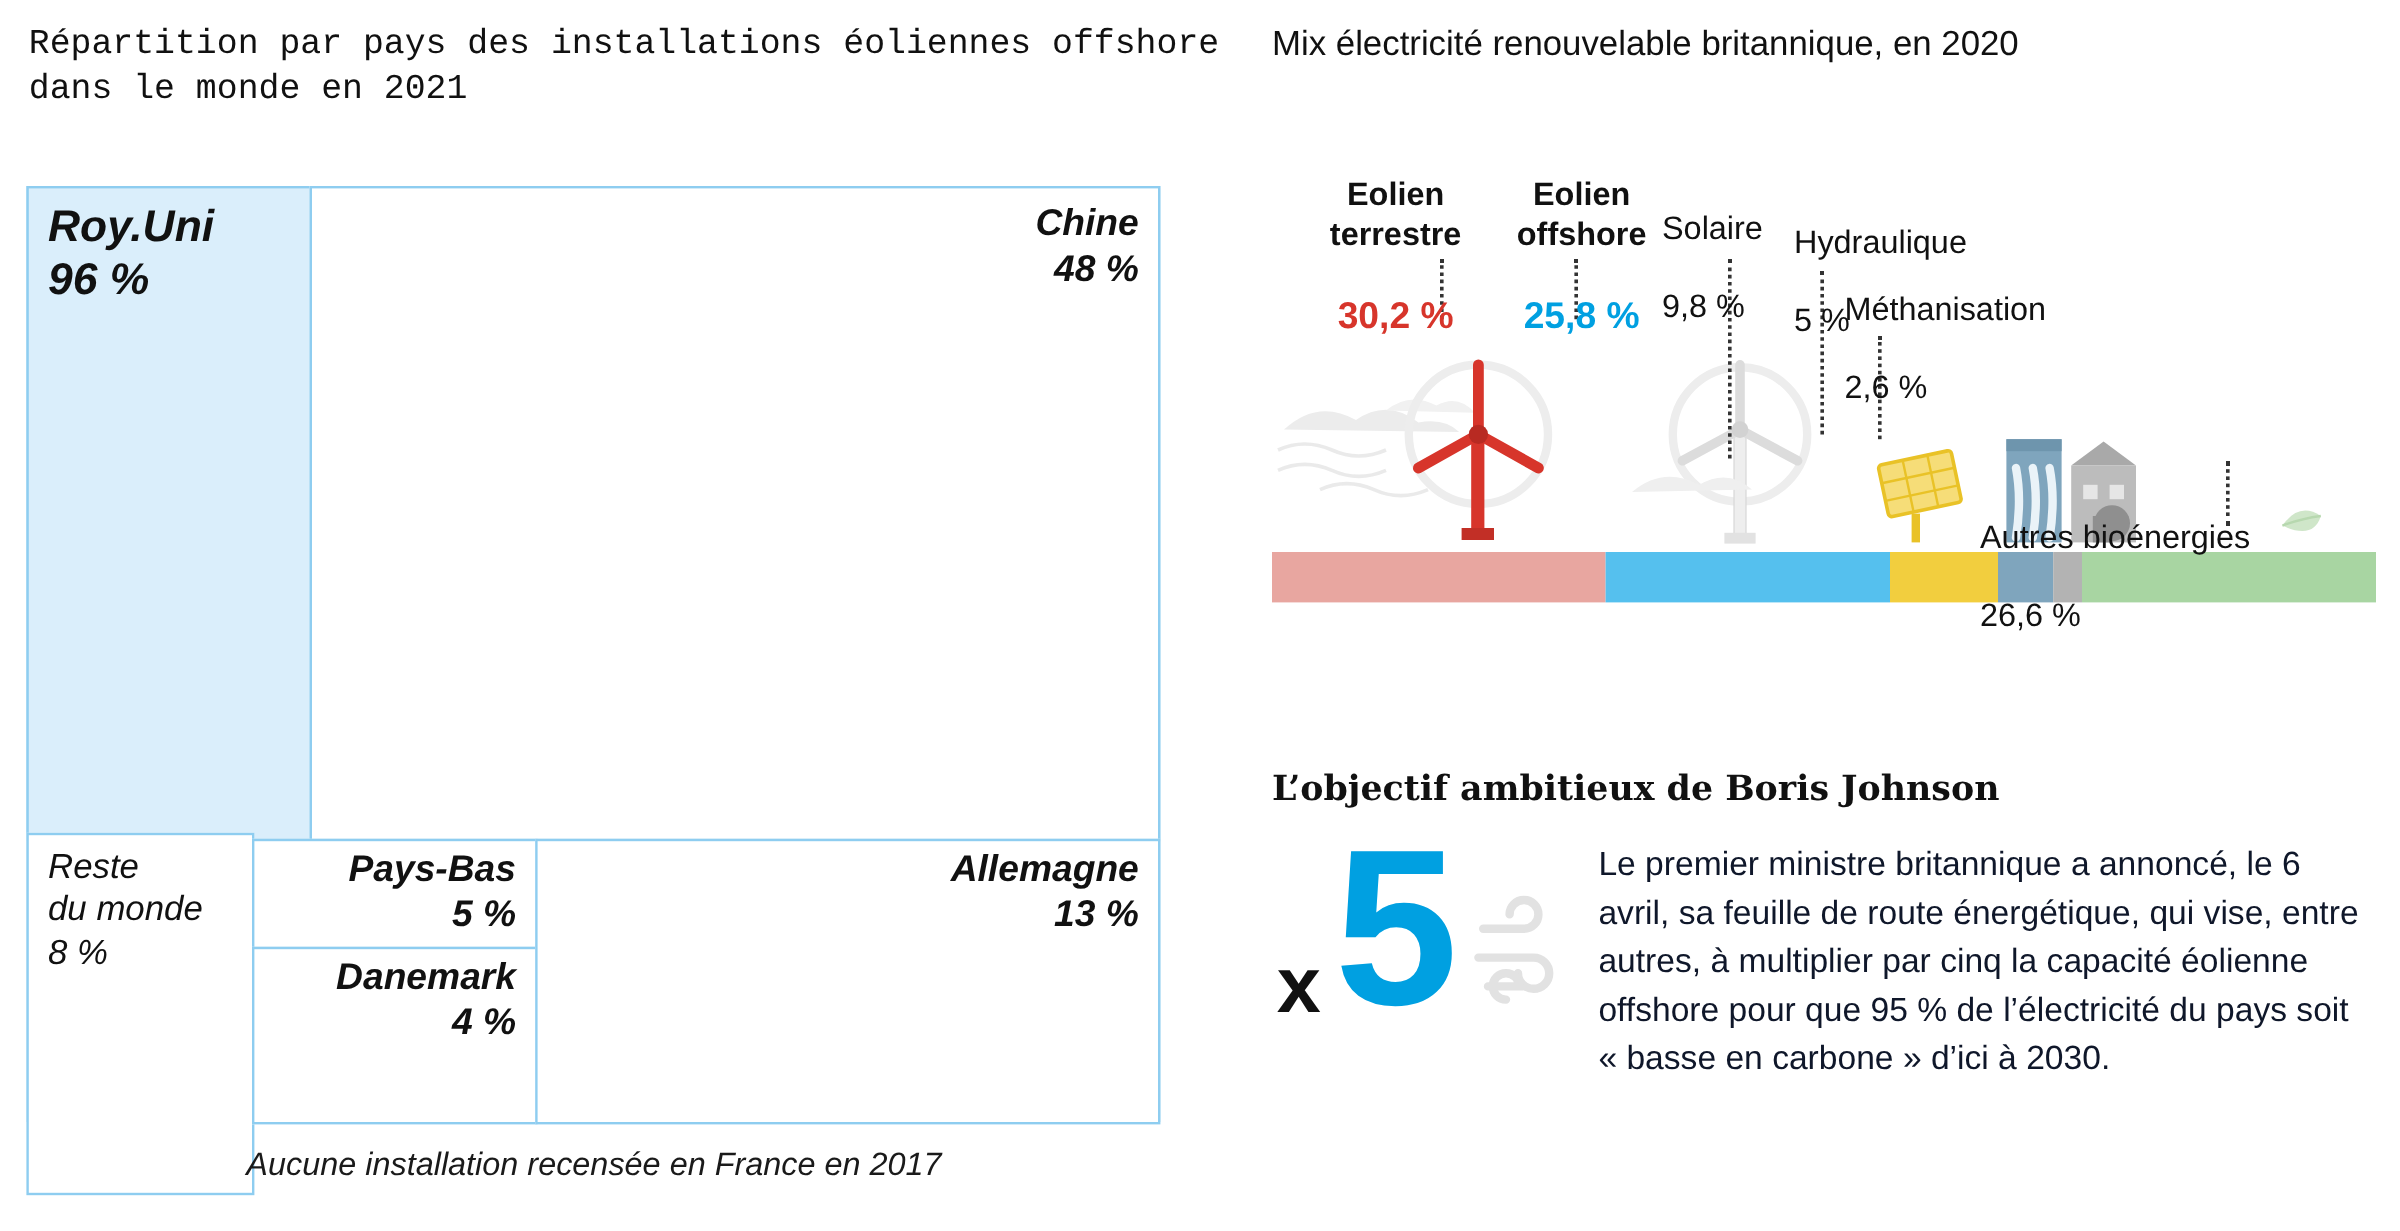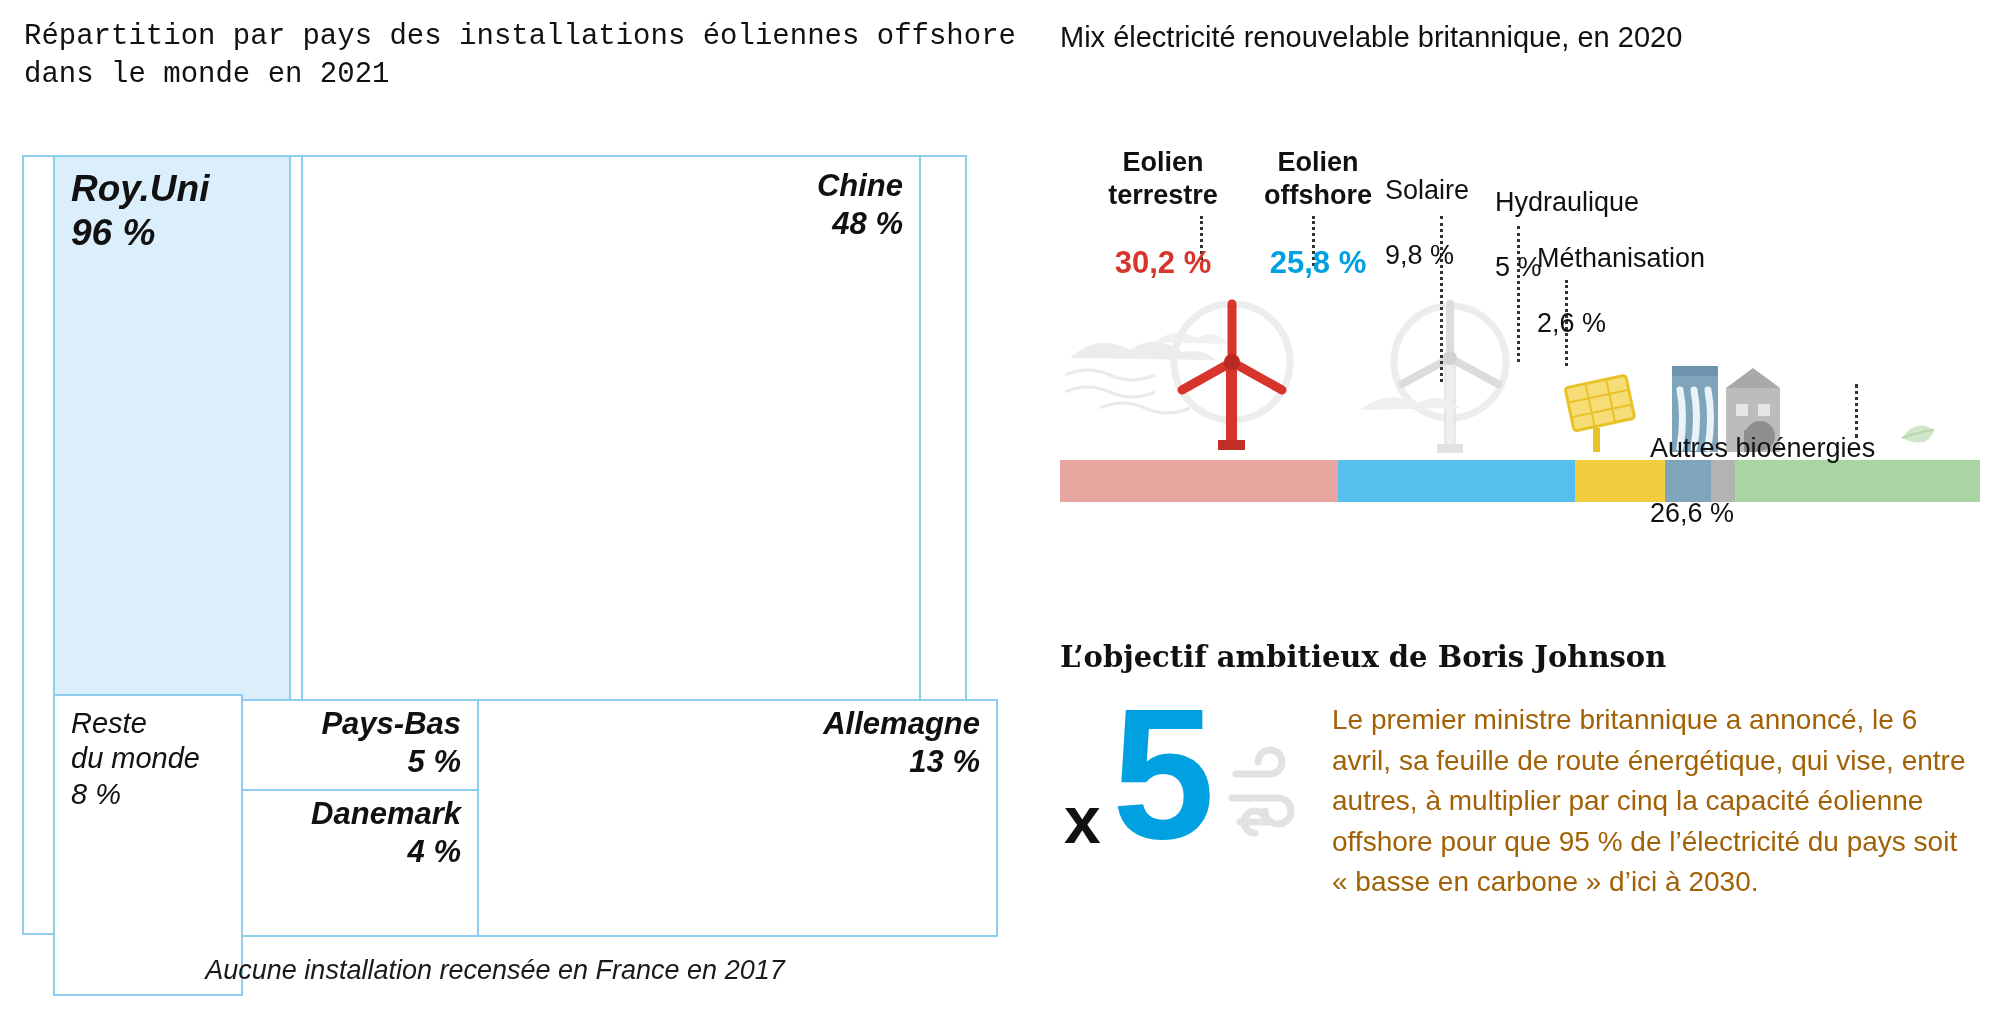--- a/index.html
+++ b/index.html
@@ -41,21 +41,20 @@
     height: 780px;
     border: 2px solid #8ecdf0;
     box-sizing: border-box;
     background: #ffffff;
   }
   .tm-cell {
     position: absolute;
     box-sizing: border-box;
     border: 2px solid #8ecdf0;
     background: #ffffff;
-    margin-left: 31px;
   }
   .tm-cell.highlight {
     background: #daeefb;
   }
   .tm-label {
     position: absolute;
     font-weight: bold;
     font-style: italic;
     font-size: 31px;
     line-height: 1.22;
@@ -178,37 +177,37 @@
     font-family: "Liberation Sans", sans-serif;
     line-height: 1;
   }
   #boris-text {
     position: absolute;
     left: 292px;
     top: 700px;
     width: 640px;
     font-size: 28px;
     line-height: 1.45;
-    color: #a16207;
+    color: #0f172a;
   }
 </style>
 </head>
 <body>
 
 <div id="left-panel">
 
   <div id="left-title">Répartition par pays des installations éoliennes offshore dans le monde en 2021</div>
 
   <div id="treemap">
 
     <div class="tm-cell highlight" style="left:-2px; top:-2px; width:238px; height:546px;">
       <div class="tm-label big tl"><span>Roy.Uni</span><br><span>96 %</span></div>
     </div>
 
-    <div class="tm-cell" style="left:246px; top:-2px; width:620px; height:546px;">
+    <div class="tm-cell" style="left:234px; top:-2px; width:709px; height:546px;">
       <div class="tm-label tr" style="text-align:right;"><span>Chine</span><br><span>48 %</span></div>
     </div>
 
     <div class="tm-cell" style="left:-2px; top:537px; width:190px; height:302px;">
       <div class="tm-label reste tl" style="font-style:italic; font-weight:normal;"><span>Reste
 du monde</span><br><span>8 %</span></div>
     </div>
 
     <div class="tm-cell" style="left:186px; top:542px; width:238px; height:92px;">
       <div class="tm-label tr" style="text-align:right; top:4px;"><span>Pays-Bas</span><br><span>5 %</span></div>

